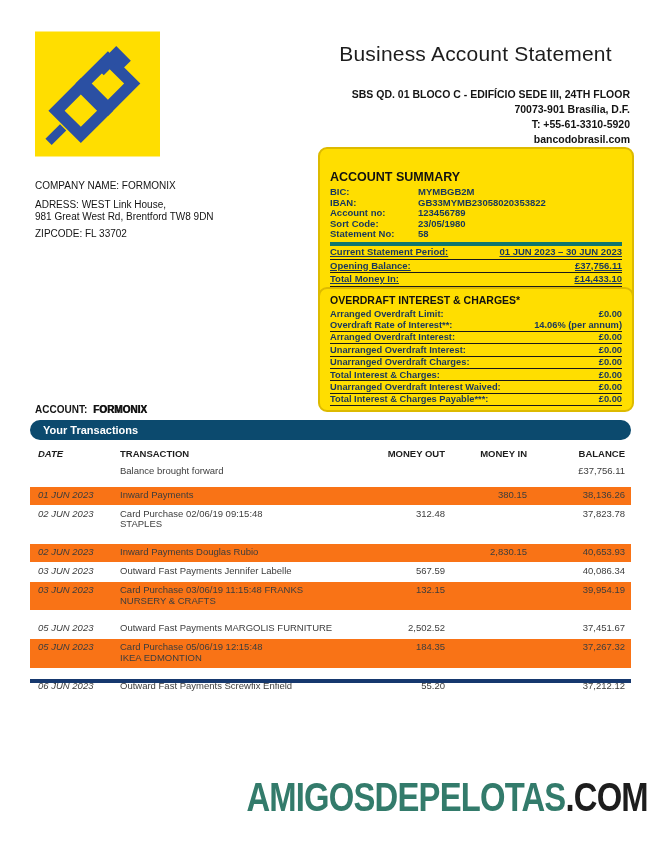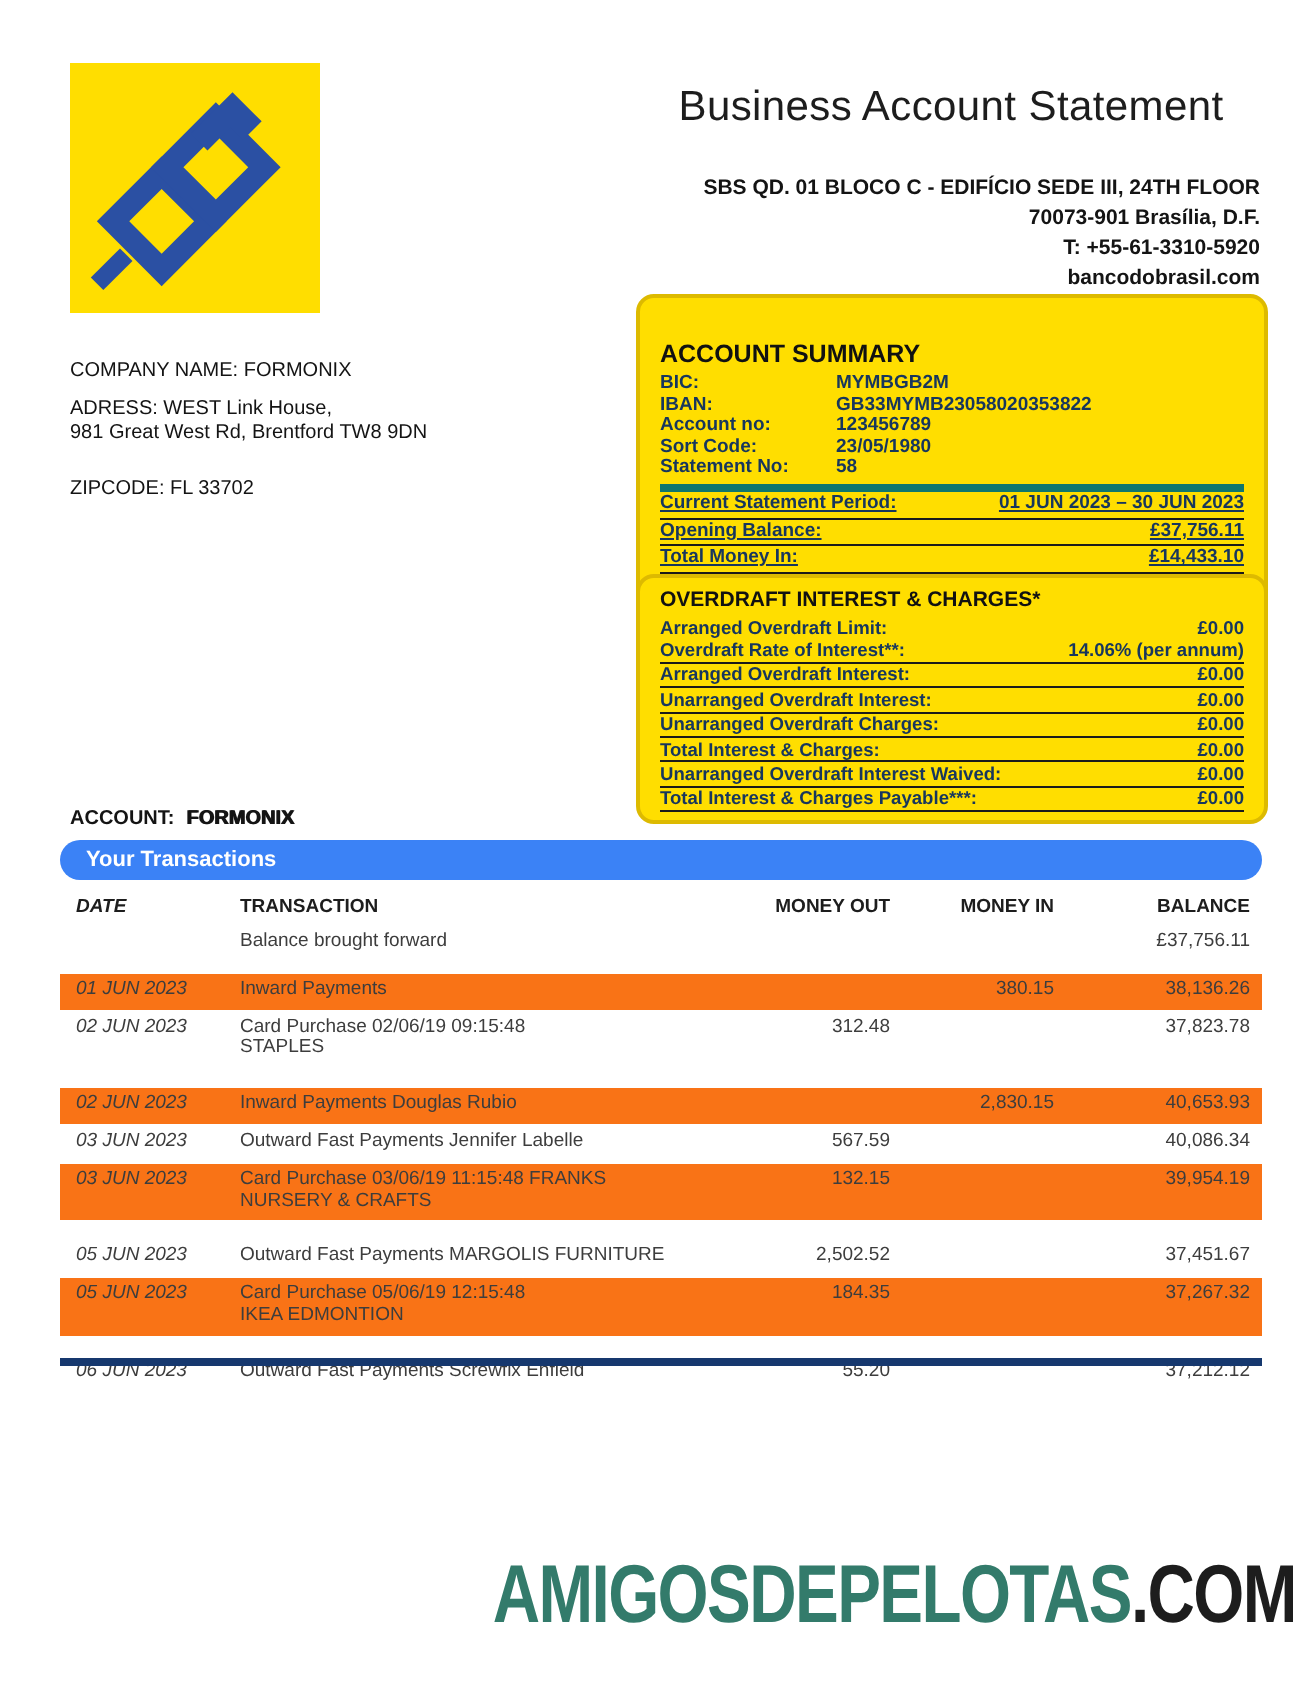--- a/index.html
+++ b/index.html
@@ -12,21 +12,21 @@
   
   .doc-title{position:absolute;left:320px;top:42px;width:311px;text-align:center;
              font-size:21px;color:#1d1d1d;letter-spacing:.2px;}
   .bank-address{position:absolute;top:87px;right:21px;text-align:right;
                 font-weight:bold;font-size:10.5px;line-height:15px;color:#141414;}
 
   
   .company{position:absolute;left:35px;top:180px;font-weight:normal;font-size:10px;
            line-height:12.5px;color:#141414;}
   .company .cname{margin-bottom:6px;}
-  .company .zip{margin-top:15px;}
+  .company .zip{margin-top:4px;}
 
   
   .ybox{position:absolute;left:318px;width:316px;box-sizing:border-box;
         background:#FFDE00;border:2px solid #DDBA00;border-radius:9px;
         color:#17365D;}
   .box-summary{top:147px;padding:21px 10px 5px;}
   .box-overdraft{top:287px;padding:5px 10px 4px;}
   .ybox .btitle{font-weight:bold;color:#111;}
   .box-summary .btitle{font-size:12.5px;margin-bottom:3px;}
   .box-overdraft .btitle{font-size:10.5px;margin-bottom:2px;}
@@ -38,21 +38,21 @@
   .odrow{display:flex;justify-content:space-between;font-weight:bold;
          font-size:9.3px;line-height:10.4px;padding:.5px 0;}
   .odrow.line-top{border-top:1px solid #1a1a1a;}
   .odrow.line-bottom{border-bottom:1px solid #1a1a1a;}
 
   
   .account-line{position:absolute;left:35px;top:404px;font-size:10px;color:#141414;}
   .account-line .lbl{font-weight:bold;}
   .account-line .nm{font-weight:bold;text-shadow:.6px 0 0 currentColor;margin-left:3px;text-align:right;}
   .tx-bar{position:absolute;left:30px;top:420px;width:601px;height:20px;box-sizing:border-box;
-          background:#3b82f6;border-radius:10px;color:#fff;font-weight:bold;
+          background:#0c4a6e;border-radius:10px;color:#fff;font-weight:bold;
           font-size:11px;line-height:20px;padding-left:13px;}
   .tx-head{position:absolute;left:30px;top:448px;width:601px;}
   .grid5{display:grid;grid-template-columns:90px 250px 75px 82px 1fr;}
   .tx-head .grid5{font-weight:bold;font-size:9.5px;color:#1d1d1d;}
   .c-num{text-align:right;}
   .c-bal{text-align:right;padding-right:6px;}
   .c-date{padding-left:8px;font-style:italic;}
   .tx-rows{position:absolute;left:30px;top:463px;width:601px;}
   .tx-row{margin-bottom:1px;}
   .tx-row .grid5{font-size:9.5px;line-height:10.8px;color:#3d3d3d;padding:3px 0 4px;}

